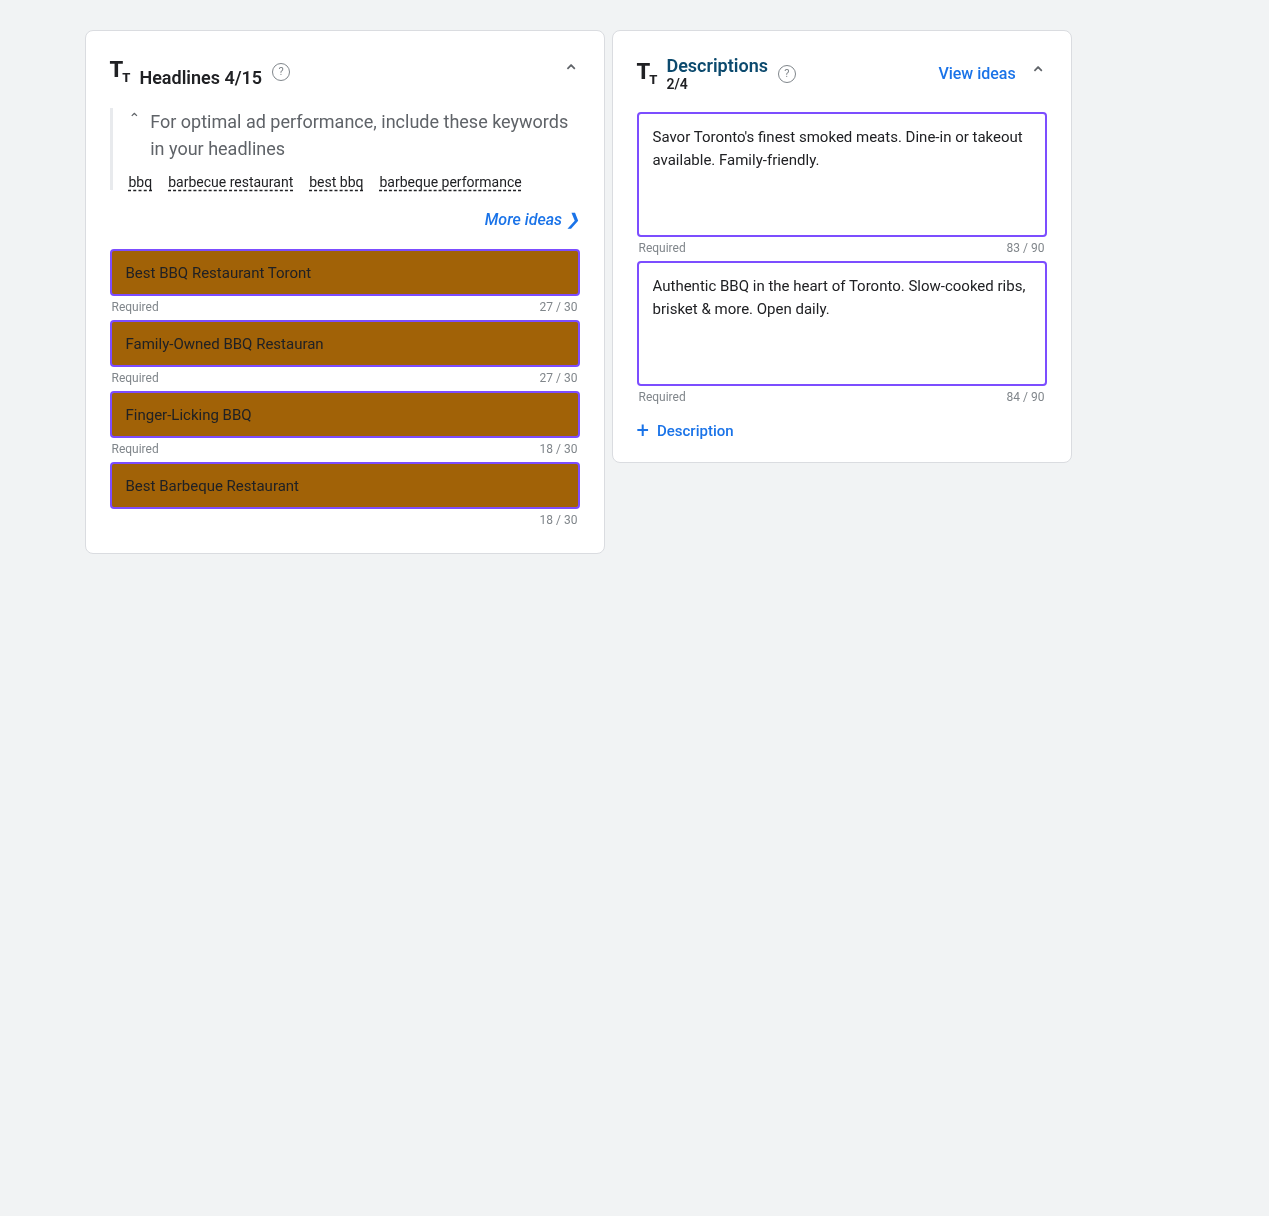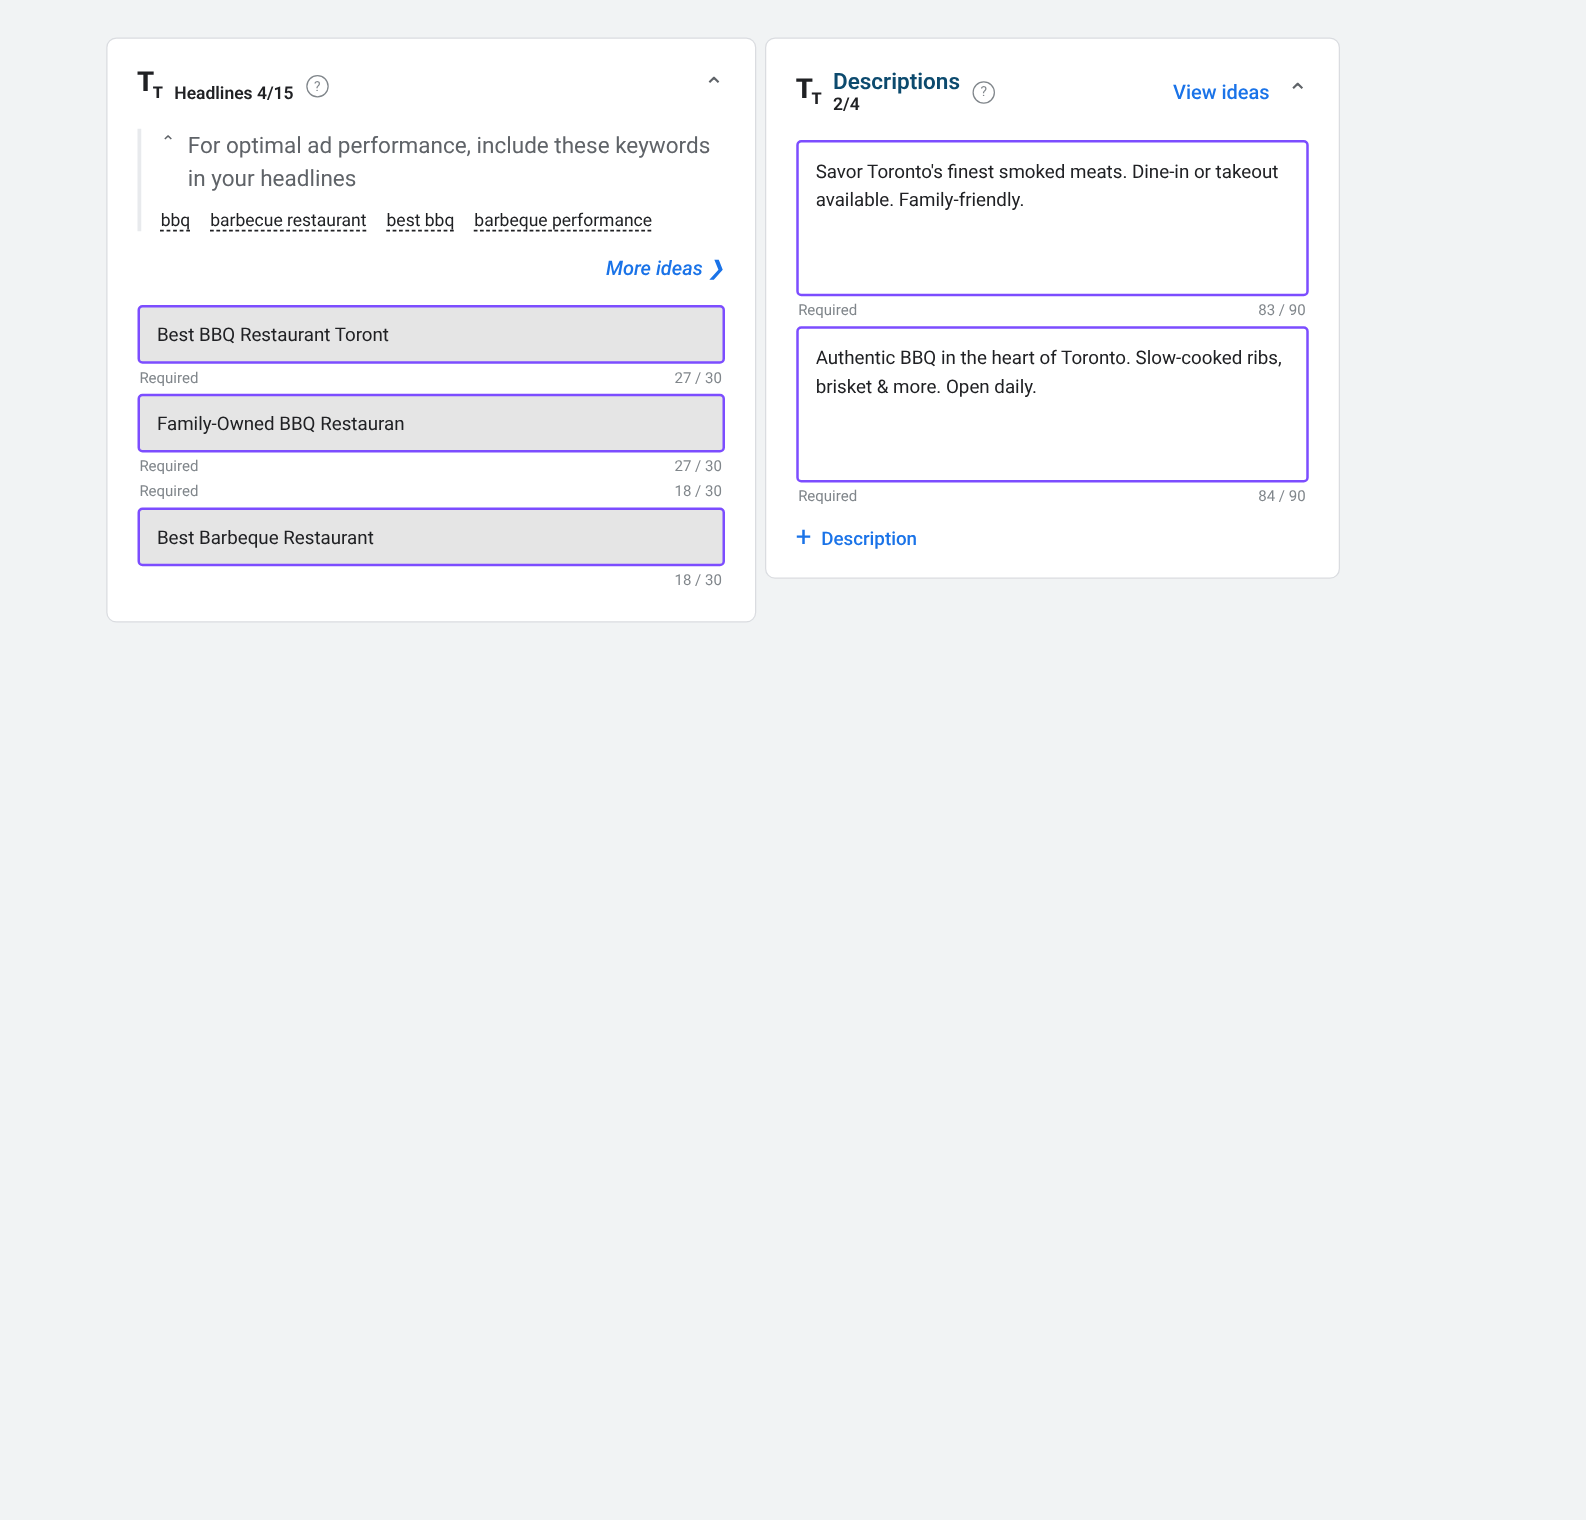--- a/index.html
+++ b/index.html
@@ -44,21 +44,21 @@
       gap: 10px;
     }
     .tt-icon {
       font-size: 22px;
       font-weight: 800;
       color: #202124;
       letter-spacing: -1px;
       line-height: 1;
     }
     .card-title {
-      font-size: 14px;
+      font-size: 18px;
       font-weight: 600;
       color: #202124;
       margin-top: 12px;
     }
     .help-icon {
       display: inline-flex;
       align-items: center;
       justify-content: center;
       width: 18px;
       height: 18px;
@@ -134,21 +134,21 @@
     }
 
     
     .input-group {
       margin-bottom: 6px;
     }
     .input-field-wrapper {
       border: 2px solid #7c4dff;
       border-radius: 4px;
       padding: 12px 14px;
-      background: #e5e5e5;
+      background: #a16207;
       margin-bottom: 4px;
     }
     .input-field-wrapper input {
       width: 100%;
       border: none;
       outline: none;
       font-size: 15px;
       color: #202124;
       background: transparent;
       font-family: inherit;
@@ -267,20 +267,23 @@
       <div class="input-field-wrapper">
         <input type="text" value="Family-Owned BBQ Restauran" style="">
       </div>
       <div class="input-meta">
         <span class="input-label">Required</span>
         <span class="input-count">27 / 30</span>
       </div>
     </div>
 
     <div class="input-group">
+      <div class="input-field-wrapper">
+        <input type="text" value="Finger-Licking BBQ" style="">
+      </div>
       <div class="input-meta">
         <span class="input-label">Required</span>
         <span class="input-count">18 / 30</span>
       </div>
     </div>
 
     <div class="input-group">
       <div class="input-field-wrapper">
         <input type="text" value="Best Barbeque Restaurant" style="">
       </div>

